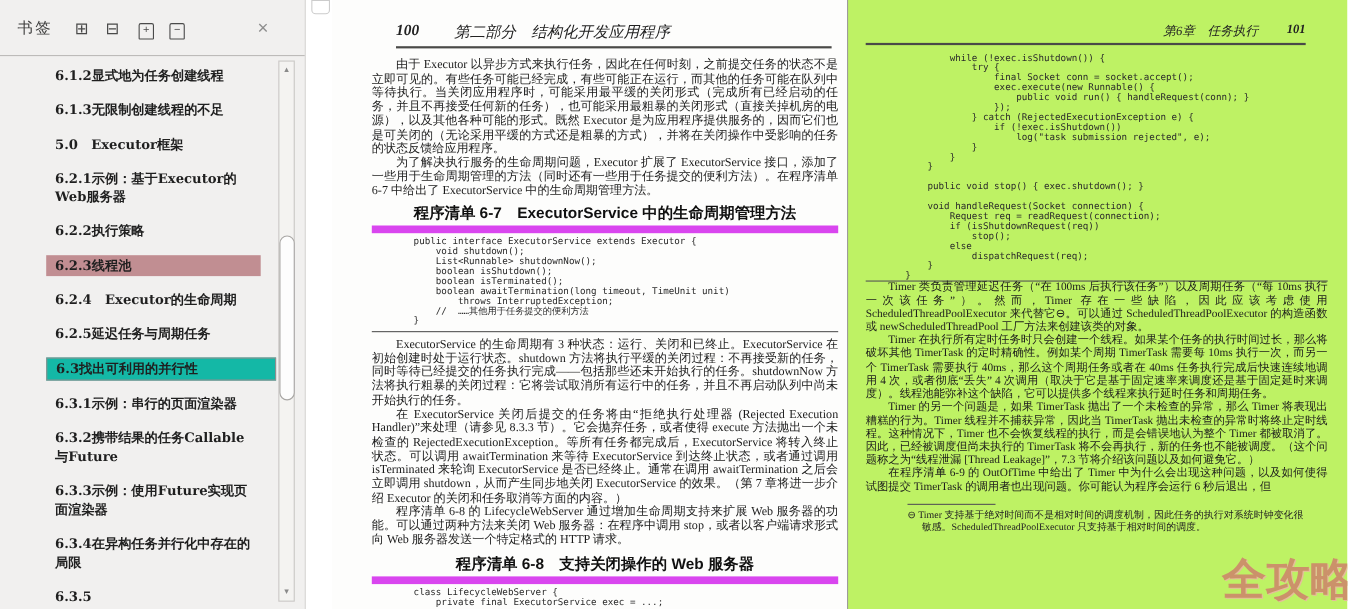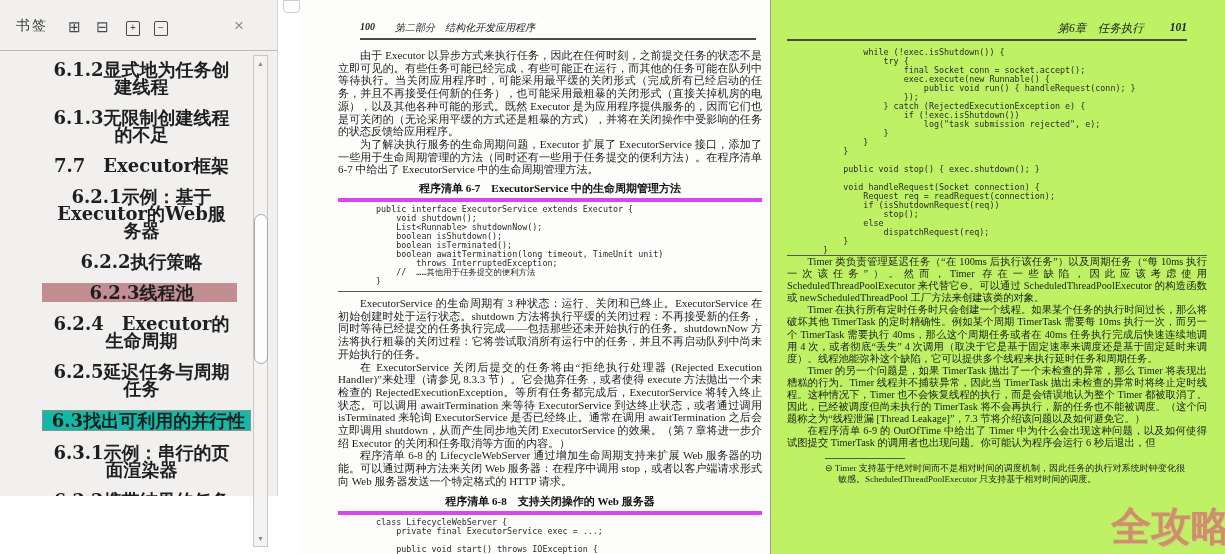--- a/index.html
+++ b/index.html
@@ -2,38 +2,38 @@
 <html><head>
 <meta charset="utf-8">
 <style>
   html,body{margin:0;padding:0;}
   body{
     width:1225px;height:554px;position:relative;overflow:hidden;
     background:#ffffff;font-family:"Liberation Sans",sans-serif;
   }
 
   
-  #sidebar{position:absolute;left:0;top:0;width:278px;height:496px;
+  #sidebar{position:absolute;left:0;top:0;width:278px;height:554px;
     background:#f1f0ef;border-right:1px solid #d8d6d4;box-sizing:border-box;}
   #bm-toolbar{position:absolute;top:0;left:0;right:0;height:50px;
     border-bottom:1px solid #bdbbb9;}
   .tb-title{position:absolute;left:16px;top:17px;font-size:14px;color:#3d3d3d;letter-spacing:2px;}
   .tb-icon{position:absolute;top:19px;font-size:15px;line-height:16px;color:#4a4a4a;cursor:pointer;}
   #icon-expand{left:68px;}
   #icon-collapse{left:96px;}
   .bm-flag{position:absolute;top:21px;width:12px;height:13px;border:1px solid #4a4a4a;
     border-radius:2px 2px 1px 1px;font-size:10px;line-height:11px;text-align:center;color:#4a4a4a;cursor:pointer;}
   #icon-bm-add{left:126px;}
   #icon-bm-del{left:154px;}
   #icon-close{position:absolute;left:234px;top:16px;font-size:17px;color:#8e8e8e;cursor:pointer;}
 
   #toc{position:absolute;top:60px;left:0;width:253px;bottom:0;overflow:hidden;}
   .toc-item{margin:0 16px 12px 42px;padding:1px 4px 1px 8px;
-    font-family:"DejaVu Serif",serif;font-weight:bold;font-size:18px;
-    line-height:17px;color:#1f1f1f;cursor:pointer;text-align:center;}
+    font-family:"DejaVu Serif",serif;font-weight:bold;font-size:12px;
+    line-height:17px;color:#1f1f1f;cursor:pointer;}
   .toc-item.selected{background:#c18e92;}
   .toc-item.boxed{border:1px solid #8f8f8f;background:#14b8a6;margin-right:2px;}
 
   
   #toc-scrollbar{position:absolute;left:253px;top:55px;width:15px;height:492px;
     background:#f4f3f1;border:1px solid #c9c7c5;box-sizing:border-box;}
   .sb-arrow{position:absolute;left:0;width:13px;height:13px;font-size:7px;color:#8a8a8a;
     text-align:center;line-height:13px;cursor:pointer;}
   #sb-up{top:1px;}
   #sb-down{bottom:1px;}
@@ -43,39 +43,39 @@
   #splitter-handle{position:absolute;left:283px;top:0;width:17px;height:13px;
     background:#ffffff;border:1px solid #cccccc;border-radius:0 0 4px 4px;box-sizing:border-box;cursor:pointer;}
 
   
   #page-left{position:absolute;left:302px;top:0;width:468px;height:554px;
     background:#fdfdfc;overflow:hidden;}
   #page-right{position:absolute;left:770px;top:0;width:455px;height:554px;
     background:#bef264;overflow:hidden;border-left:1px solid #9e9c9a;box-sizing:border-box;}
 
   .pl-header{margin:21px 14px 0 58px;border-bottom:2px solid #4a4a48;padding-bottom:3px;
-    font-family:"Liberation Serif",serif;font-style:italic;font-size:10px;color:#222;
-    display:flex;gap:20px;}
+    font-family:"Liberation Serif",serif;font-style:italic;font-size:14px;color:#222;
+    display:flex;gap:32px;}
   .pr-header{margin:21px 38px 0 16px;border-bottom:2px solid #4a4a48;padding-bottom:3px;
     font-family:"Liberation Serif",serif;font-style:italic;font-size:11.5px;color:#222;
     display:flex;justify-content:flex-end;gap:26px;}
   .hdr-num{font-weight:bold;}
 
   .pl-body{margin:9px 8px 0 36px;}
   .pr-body{margin:7px 18px 0 16px;}
 
   .para{font-family:"Liberation Serif",serif;font-size:11px;line-height:12.7px;
     text-align:justify;text-indent:2em;color:#1b1b1b;margin:0;}
   .pr-body .para{font-size:10.3px;line-height:12.1px;}
 
   .code{font-family:"DejaVu Sans Mono",monospace;font-size:8.4px;line-height:9px;
     white-space:pre;color:#2a2a2a;margin:3px 0 0 38px;}
   .listing{margin-top:3px;border-bottom:1px solid #555;padding-bottom:5px;}
-  .listing-title{text-align:center;font-weight:bold;font-size:11px;color:#101010;
-    padding:2px 0;border-bottom:4px solid #d946ef;font-family:Liberation Serif, serif;}
+  .listing-title{text-align:center;font-weight:bold;font-size:14px;color:#101010;
+    padding:2px 0;border-bottom:7px solid #d946ef;font-family:Liberation Sans, sans-serif;}
   #code-continuation-box{border-bottom:1px solid #555;padding-bottom:0;}
   #code-continuation-box .code{margin-left:36px;margin-top:0;}
 
   .sec-heading{font-weight:bold;font-size:12px;color:#101010;margin:12px 0 8px 0;
     font-family:"Liberation Sans",sans-serif;}
 
   #footnote-block{margin-top:8px;}
   .fn-rule{width:80px;border-top:1px solid #555;margin:0 0 4px 38px;}
   .fn-text{font-family:"Liberation Serif",serif;font-size:9px;line-height:11.3px;color:#222;
     margin:0 22px 0 38px;text-align:justify;padding-left:13px;text-indent:-13px;}
@@ -93,21 +93,21 @@
     <span class="tb-icon" id="icon-expand">⊞</span>
     <span class="tb-icon" id="icon-collapse">⊟</span>
     <span class="bm-flag" id="icon-bm-add">+</span>
     <span class="bm-flag" id="icon-bm-del">−</span>
     <span id="icon-close">×</span>
   </div>
 
   <div id="toc">
     <div class="toc-item">6.1.2显式地为任务创建线程</div>
     <div class="toc-item">6.1.3无限制创建线程的不足</div>
-    <div class="toc-item">7.7　Executor框架</div>
+    <div class="toc-item">5.0　Executor框架</div>
     <div class="toc-item">6.2.1示例：基于Executor的Web服务器</div>
     <div class="toc-item">6.2.2执行策略</div>
     <div class="toc-item selected">6.2.3线程池</div>
     <div class="toc-item">6.2.4　Executor的生命周期</div>
     <div class="toc-item">6.2.5延迟任务与周期任务</div>
     <div class="toc-item boxed">6.3找出可利用的并行性</div>
     <div class="toc-item">6.3.1示例：串行的页面渲染器</div>
     <div class="toc-item">6.3.2携带结果的任务Callable与Future</div>
     <div class="toc-item">6.3.3示例：使用Future实现页面渲染器</div>
     <div class="toc-item">6.3.4在异构任务并行化中存在的局限</div>

